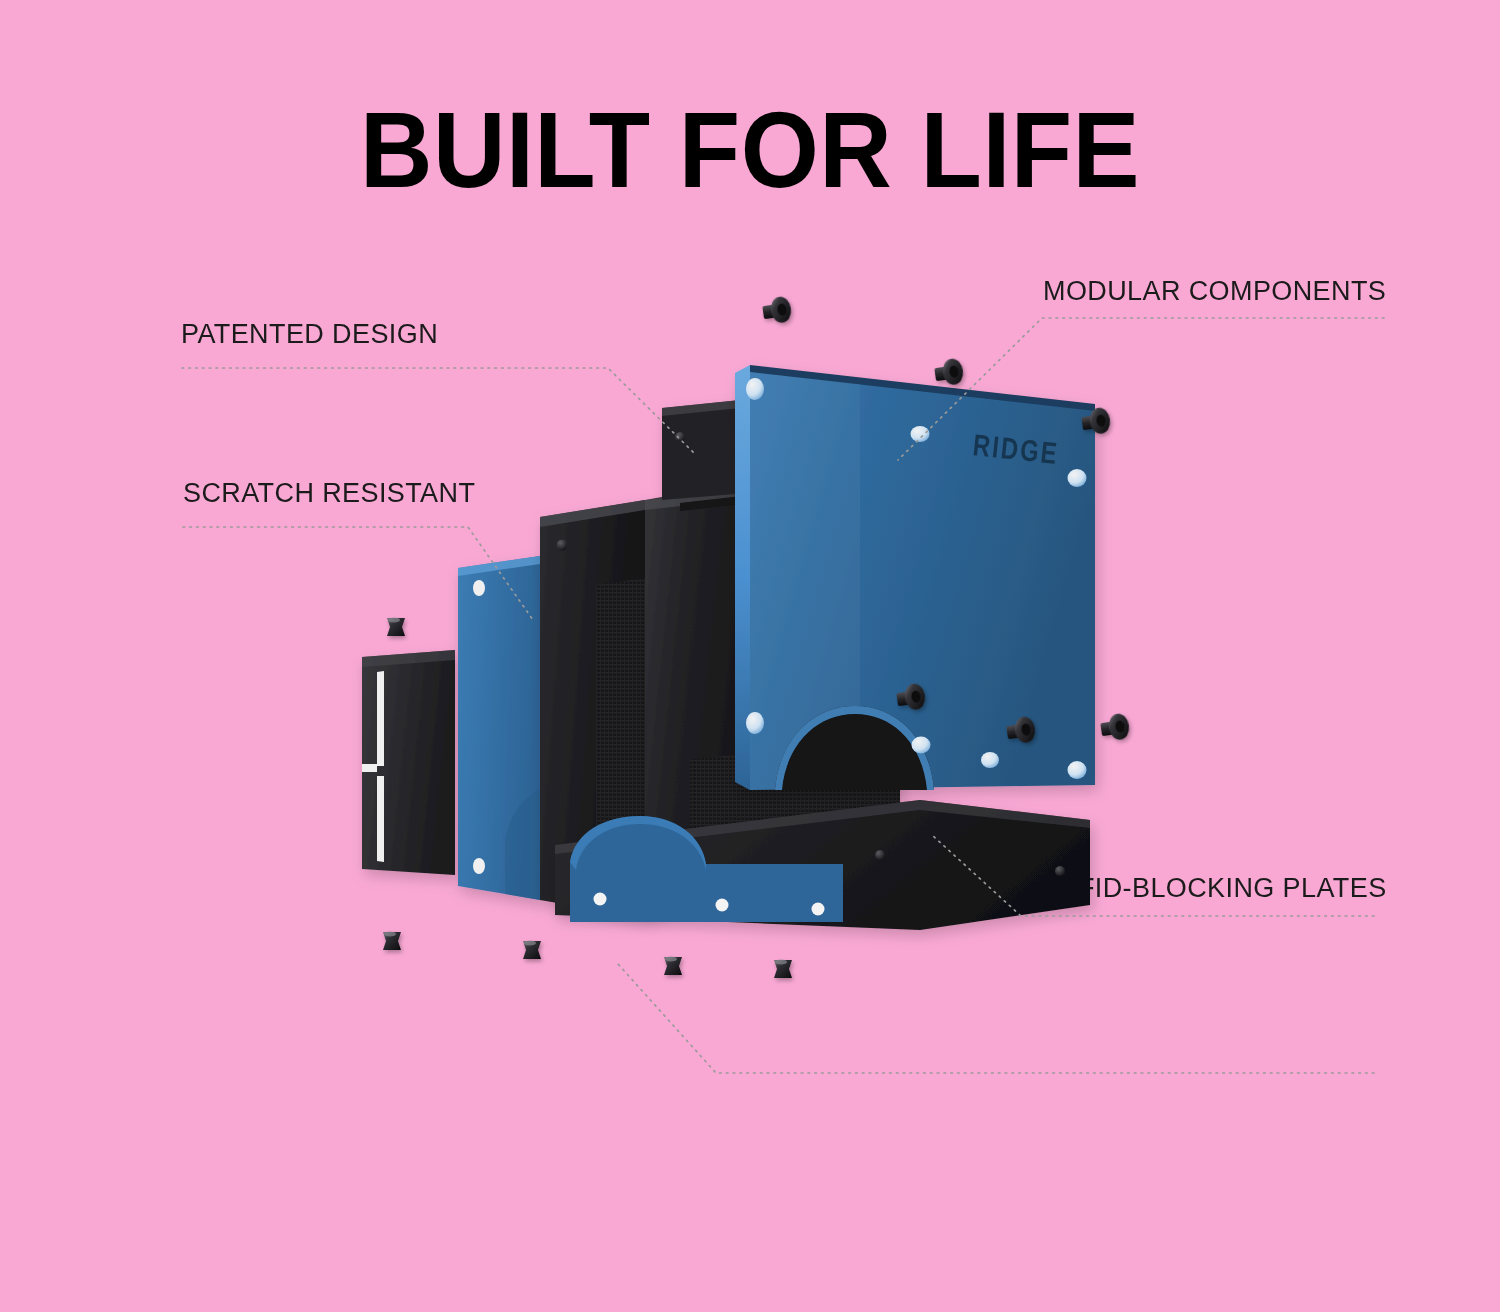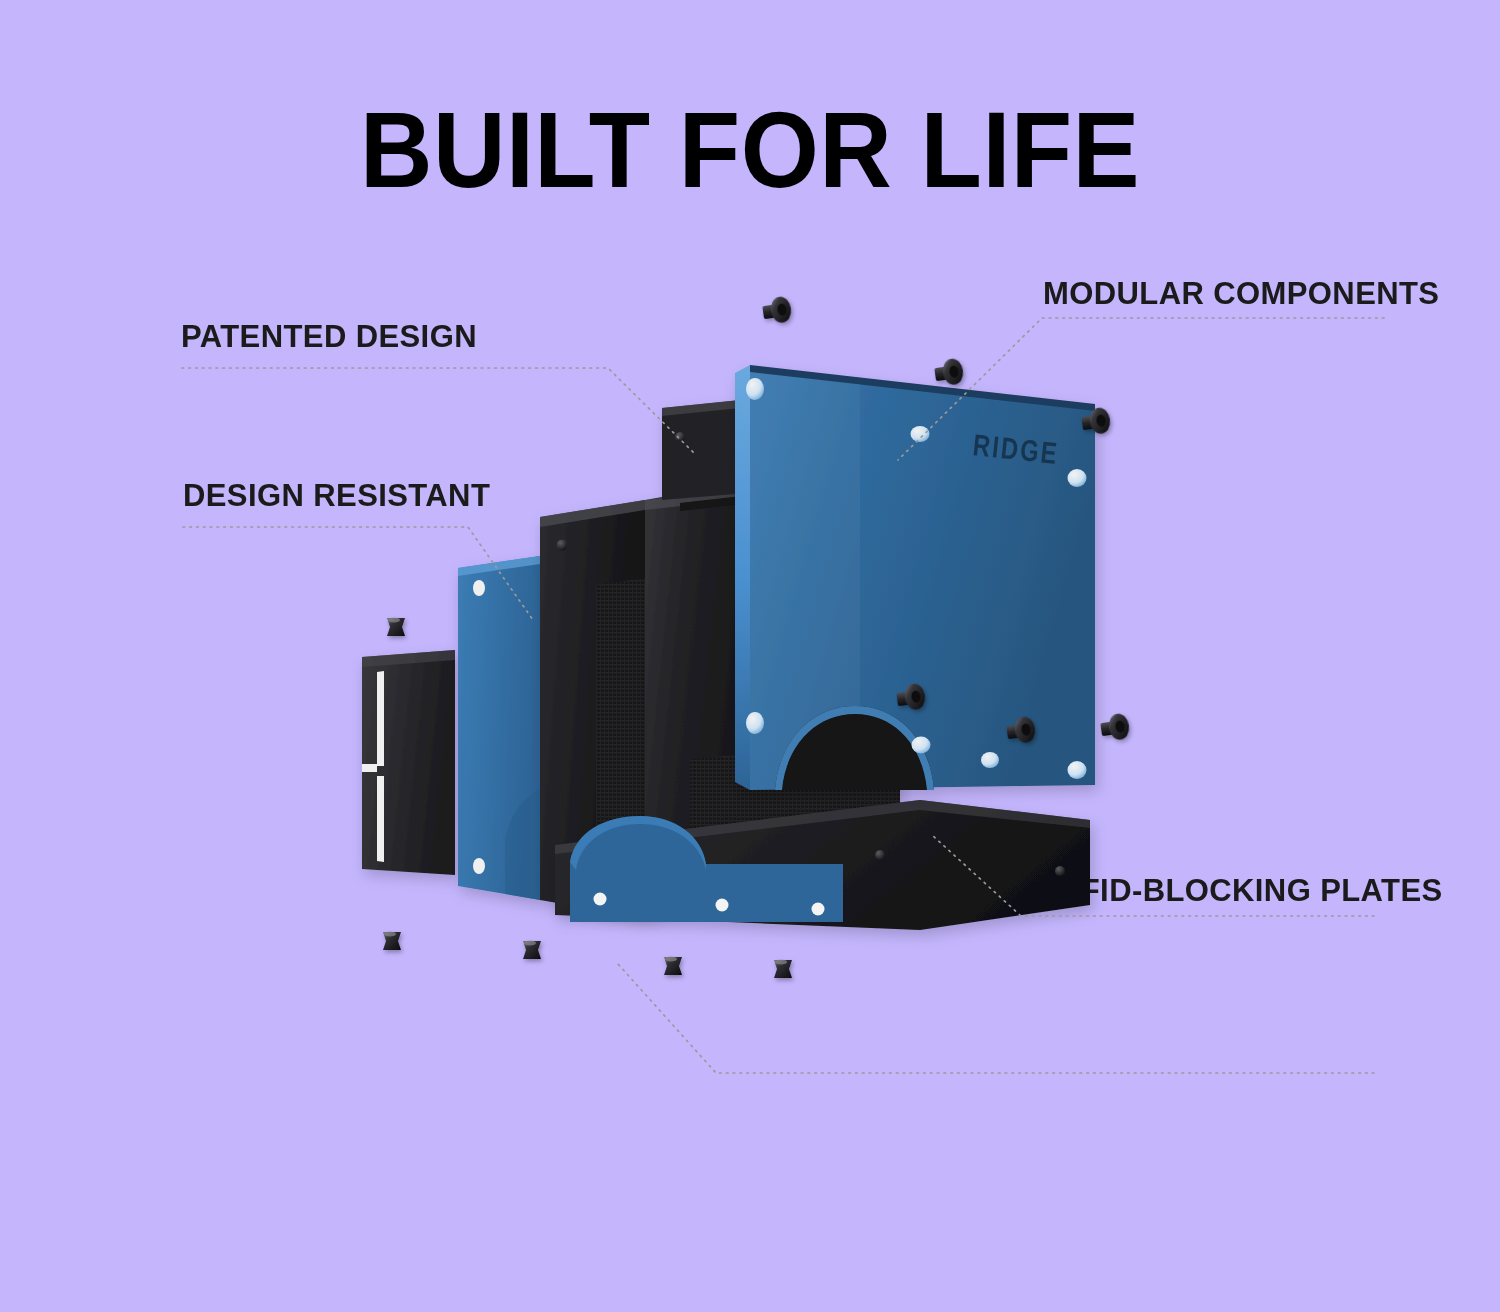--- a/index.html
+++ b/index.html
@@ -6,21 +6,21 @@
   * { box-sizing: border-box; }
   html, body {
     margin: 0; padding: 0;
     background: #f0f0f0;
     font-family: "Liberation Sans", sans-serif;
   }
   #page {
     position: relative;
     width: 1500px;
     height: 1312px;
-    background: #c4b5fd;
+    background: #f9a8d4;
     overflow: hidden;
   }
 
   
   #headline {
     position: absolute;
     left: 0; top: 96px;
     width: 1500px;
     text-align: center;
     font-family: "Liberation Sans", sans-serif;
@@ -31,22 +31,22 @@
     color: #000000;
     transform: scaleX(0.93);
     transform-origin: 50% 50%;
     white-space: nowrap;
   }
 
   
   .callout {
     position: absolute;
     font-family: "Liberation Sans", sans-serif;
-    font-weight: 700;
-    font-size: 31px;
+    font-weight: 400;
+    font-size: 27px;
     letter-spacing: 0.4px;
     color: #1b1b1b;
     white-space: nowrap;
   }
 
   #lbl-modular      { left: 1043px; top: 276px; }
   #lbl-patented     { left: 181px;  top: 319px; }
   #lbl-scratch      { left: 183px;  top: 478px; }
   #lbl-rfid         { left: 1058px; top: 873px; }
   #lbl-cash         { left: 881px;  top: 1030px; }
@@ -288,18 +288,18 @@
     <path class="leader" d="M182,368 L608,368 L694,453"></path>
     <path class="leader" d="M183,527 L468,527 L533,620"></path>
     <path class="leader" d="M1374,916 L1021,916 L932,835"></path>
     <path class="leader" d="M1374,1073 L716,1073 L618,964"></path>
   </svg>
 
   <div class="callout" id="lbl-modular">MODULAR COMPONENTS</div>
 
   <div class="callout" id="lbl-patented">PATENTED DESIGN</div>
 
-  <div class="callout" id="lbl-scratch">DESIGN RESISTANT</div>
+  <div class="callout" id="lbl-scratch">SCRATCH RESISTANT</div>
 
   <div class="callout" id="lbl-rfid">RFID-BLOCKING PLATES</div>
 
 
 </div>
 
 </body></html>

